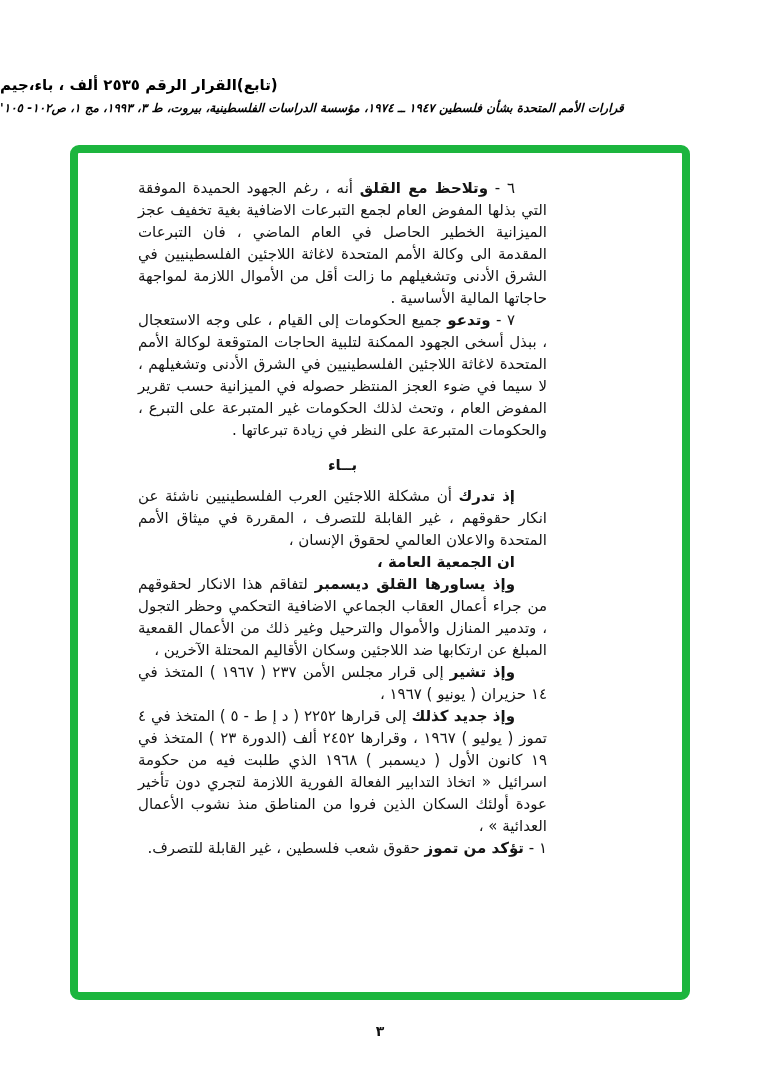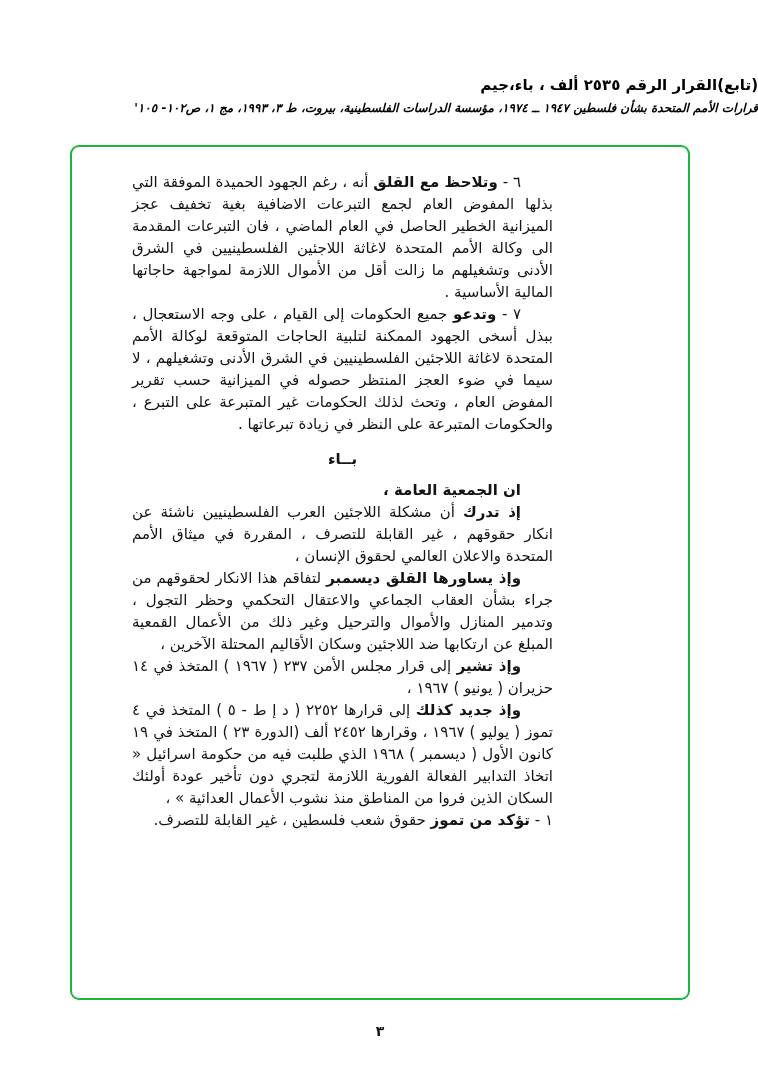--- a/index.html
+++ b/index.html
@@ -10,42 +10,42 @@
     background: #ffffff;
     overflow: hidden;
     font-family: "DejaVu Sans", sans-serif;
     color: #000;
   }
   .header {
     position: absolute;
     top: 76px;
     left: 0;
     width: 100%;
-    text-align: right;
+    text-align: left;
     direction: rtl;
   }
   .header-title {
     font-size: 15px;
     font-weight: bold;
   }
   .header-source {
     font-size: 12px;
     font-weight: bold;
     margin-top: 7px;
     white-space: nowrap;
     font-style: italic;
   }
   .frame {
     position: absolute;
     left: 70px;
     top: 145px;
     width: 620px;
     height: 855px;
     box-sizing: border-box;
-    border: 2px solid #701a75;
+    border: 8px solid #701a75;
     border-radius: 9px;
     padding: 24px 135px 0 60px;
   }
   .doc-body { direction: rtl; }
   .para {
     margin: 0;
     font-size: 15px;
     line-height: 22px;
     color: #141414;
     text-align: justify;
@@ -78,23 +78,23 @@
   <div class="header">
     <div class="header-title">(تابع)القرار الرقم ٢٥٣٥ ألف ، باء،جيم</div>
     <div class="header-source">قرارات الأمم المتحدة بشأن فلسطين ١٩٤٧ ــ ١٩٧٤، مؤسسة الدراسات الفلسطينية، بيروت، ط ٣، ١٩٩٣، مج ١، ص١٠٢- ١٠٥'</div>
   </div>
 
   <div class="frame" style="border-color: rgb(28, 181, 62);">
     <div class="doc-body">
         <p class="para indent"><span>٦ - </span><span class="lead">وتلاحظ مع القلق</span><span> أنه ، رغم الجهود الحميدة الموفقة التي بذلها المفوض العام لجمع التبرعات الاضافية بغية تخفيف عجز الميزانية الخطير الحاصل في العام الماضي ، فان التبرعات المقدمة الى وكالة الأمم المتحدة لاغاثة اللاجئين الفلسطينيين في الشرق الأدنى وتشغيلهم ما زالت أقل من الأموال اللازمة لمواجهة حاجاتها المالية الأساسية .</span></p>
         <p class="para indent"><span>٧ - </span><span class="lead">وتدعو</span><span> جميع الحكومات إلى القيام ، على وجه الاستعجال ، ببذل أسخى الجهود الممكنة لتلبية الحاجات المتوقعة لوكالة الأمم المتحدة لاغاثة اللاجئين الفلسطينيين في الشرق الأدنى وتشغيلهم ، لا سيما في ضوء العجز المنتظر حصوله في الميزانية حسب تقرير المفوض العام ، وتحث لذلك الحكومات غير المتبرعة على التبرع ، والحكومات المتبرعة على النظر في زيادة تبرعاتها .</span></p>
         <p class="para section"><span></span><span class="lead">بــاء</span><span></span></p>
+        <p class="para indent"><span></span><span class="lead">إذ تدرك</span><span> أن مشكلة اللاجئين العرب الفلسطينيين ناشئة عن انكار حقوقهم ، غير القابلة للتصرف ، المقررة في ميثاق الأمم المتحدة والاعلان العالمي لحقوق الإنسان ،</span></p>
         <p class="para indent"><span></span><span class="lead">ان الجمعية العامة ،</span><span></span></p>
-        <p class="para indent"><span></span><span class="lead">إذ تدرك</span><span> أن مشكلة اللاجئين العرب الفلسطينيين ناشئة عن انكار حقوقهم ، غير القابلة للتصرف ، المقررة في ميثاق الأمم المتحدة والاعلان العالمي لحقوق الإنسان ،</span></p>
-        <p class="para indent"><span></span><span class="lead">وإذ يساورها القلق ديسمبر</span><span> لتفاقم هذا الانكار لحقوقهم من جراء بشأن العقاب الجماعي والاعتقال التحكمي وحظر التجول ، وتدمير المنازل والأموال والترحيل وغير ذلك من الأعمال القمعية المبلغ عن ارتكابها ضد اللاجئين وسكان الأقاليم المحتلة الآخرين ،</span></p>
+        <p class="para indent"><span></span><span class="lead">وإذ يساورها القلق ديسمبر</span><span> لتفاقم هذا الانكار لحقوقهم من جراء أعمال العقاب الجماعي الاضافية التحكمي وحظر التجول ، وتدمير المنازل والأموال والترحيل وغير ذلك من الأعمال القمعية المبلغ عن ارتكابها ضد اللاجئين وسكان الأقاليم المحتلة الآخرين ،</span></p>
         <p class="para indent spaced"><span></span><span class="lead">وإذ تشير</span><span> إلى قرار مجلس الأمن ٢٣٧ ( ١٩٦٧ ) المتخذ في ١٤ حزيران ( يونيو ) ١٩٦٧ ،</span></p>
         <p class="para indent spaced"><span></span><span class="lead">وإذ جديد كذلك</span><span> إلى قرارها ٢٢٥٢ ( د إ ط - ٥ ) المتخذ في ٤ تموز ( يوليو ) ١٩٦٧ ، وقرارها ٢٤٥٢ ألف (الدورة ٢٣ ) المتخذ في ١٩ كانون الأول ( ديسمبر ) ١٩٦٨ الذي طلبت فيه من حكومة اسرائيل « اتخاذ التدابير الفعالة الفورية اللازمة لتجري دون تأخير عودة أولئك السكان الذين فروا من المناطق منذ نشوب الأعمال العدائية » ،</span></p>
         <p class="para spaced"><span>١ - </span><span class="lead">تؤكد من تموز</span><span> حقوق شعب فلسطين ، غير القابلة للتصرف.</span></p>
       </div>
   </div>
 
   <div class="page-number">٣</div>
 
 </div>
 

